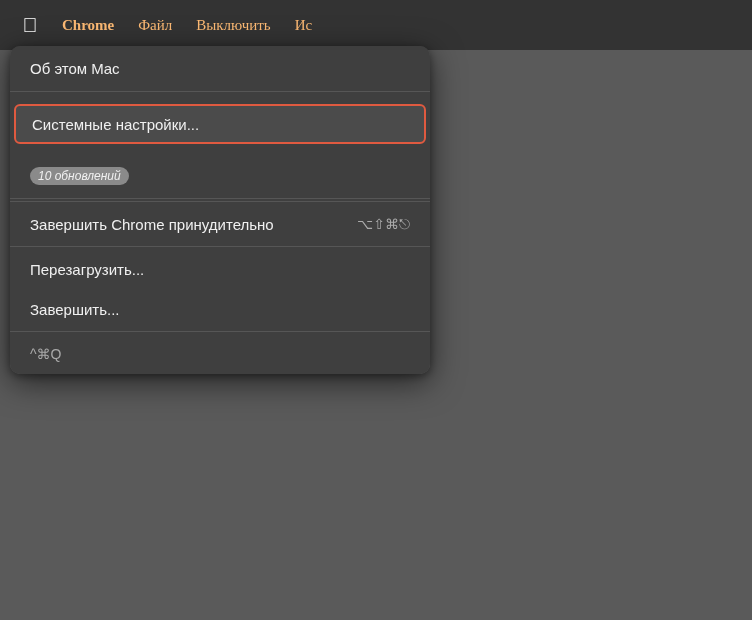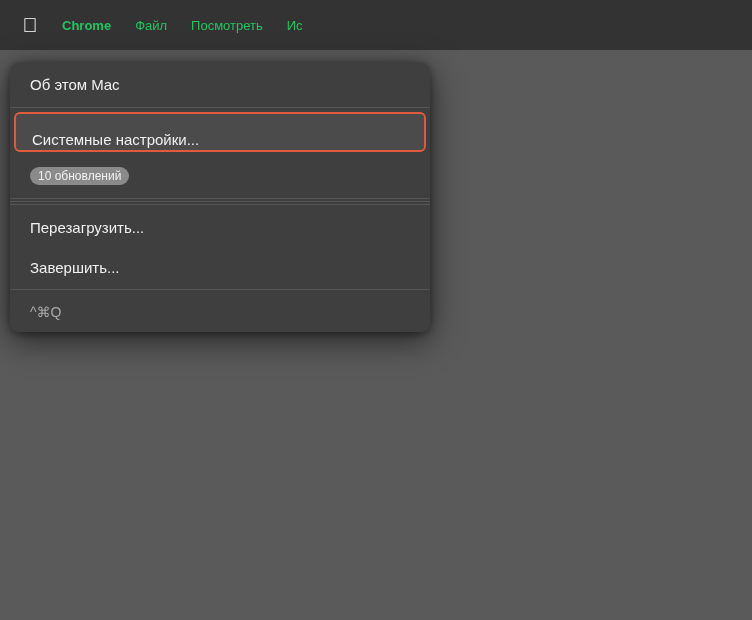--- a/index.html
+++ b/index.html
@@ -35,36 +35,37 @@
       align-items: center;
       justify-content: center;
       font-size: 20px;
       color: white;
       cursor: pointer;
       border-radius: 4px;
     }
 
     .menu-bar-item {
       padding: 4px 10px;
-      color: #22c55e;
-      font-size: 13px;
+      color: #fdba74;
+      font-size: 15px;
       font-weight: 400;
       cursor: pointer;
       border-radius: 4px;
       white-space: nowrap;
+      font-family: Liberation Serif, serif;
     }
 
     .menu-bar-item.active {
       font-weight: 700;
     }
 
     
     .dropdown-menu {
       position: absolute;
-      top: 62px;
+      top: 46px;
       left: 10px;
       width: 420px;
       background: rgba(62, 62, 62, 0.97);
       border-radius: 10px;
       box-shadow: 0 8px 32px rgba(0,0,0,0.6), 0 2px 8px rgba(0,0,0,0.4);
       overflow: hidden;
       backdrop-filter: blur(20px);
     }
 
     .menu-item {
@@ -76,23 +77,22 @@
       align-items: center;
       justify-content: space-between;
       position: relative;
       min-height: 40px;
     }
 
     .menu-item.highlighted {
       background: rgba(80, 80, 80, 0.7);
       border: 2px solid #e05a40;
       border-radius: 6px;
-      margin: 4px 4px;
-      padding: 2px 16px;
-      align-items: flex-end;
+      margin: 12px 4px;
+      padding: 8px 16px;
     }
 
     .menu-divider {
       height: 1px;
       background: rgba(120, 120, 120, 0.4);
       margin: 2px 0;
     }
 
     .menu-item-label {
       flex: 1;
@@ -106,20 +106,21 @@
       gap: 2px;
     }
 
     .badge {
       background: #8a8a8a;
       color: #f0f0f0;
       font-size: 12px;
       padding: 2px 8px;
       border-radius: 10px;
       font-weight: 500;
+      font-style: italic;
     }
 
     .chevron {
       color: #aaa;
       font-size: 14px;
     }
 
     .menu-item-top {
       padding: 14px 20px 12px 20px;
       font-size: 15px;
@@ -139,21 +140,21 @@
   <div class="menu-bar-apple">
     <span></span>
   </div>
   <div class="menu-bar-item active">
     <span>Chrome</span>
   </div>
   <div class="menu-bar-item">
     <span>Файл</span>
   </div>
   <div class="menu-bar-item">
-    <span>Посмотреть</span>
+    <span>Выключить</span>
   </div>
   <div class="menu-bar-item">
     <span>Ис</span>
   </div>
 </div>
 
 <div class="dropdown-menu">
 
   <div class="menu-item menu-item-top">
     <span class="menu-item-label">Об этом Mac</span>
@@ -167,20 +168,24 @@
 
   <div class="menu-item">
     <span class="badge">10 обновлений</span>
   </div>
 
   <div class="menu-divider"></div>
 
 
   <div class="menu-divider"></div>
 
+  <div class="menu-item">
+    <span class="menu-item-label">Завершить Chrome принудительно</span>
+    <span class="menu-item-shortcut">⌥⇧⌘⎋</span>
+  </div>
 
   <div class="menu-divider"></div>
 
 
   <div class="menu-item">
     <span class="menu-item-label">Перезагрузить...</span>
   </div>
 
   <div class="menu-item">
     <span class="menu-item-label">Завершить...</span>

